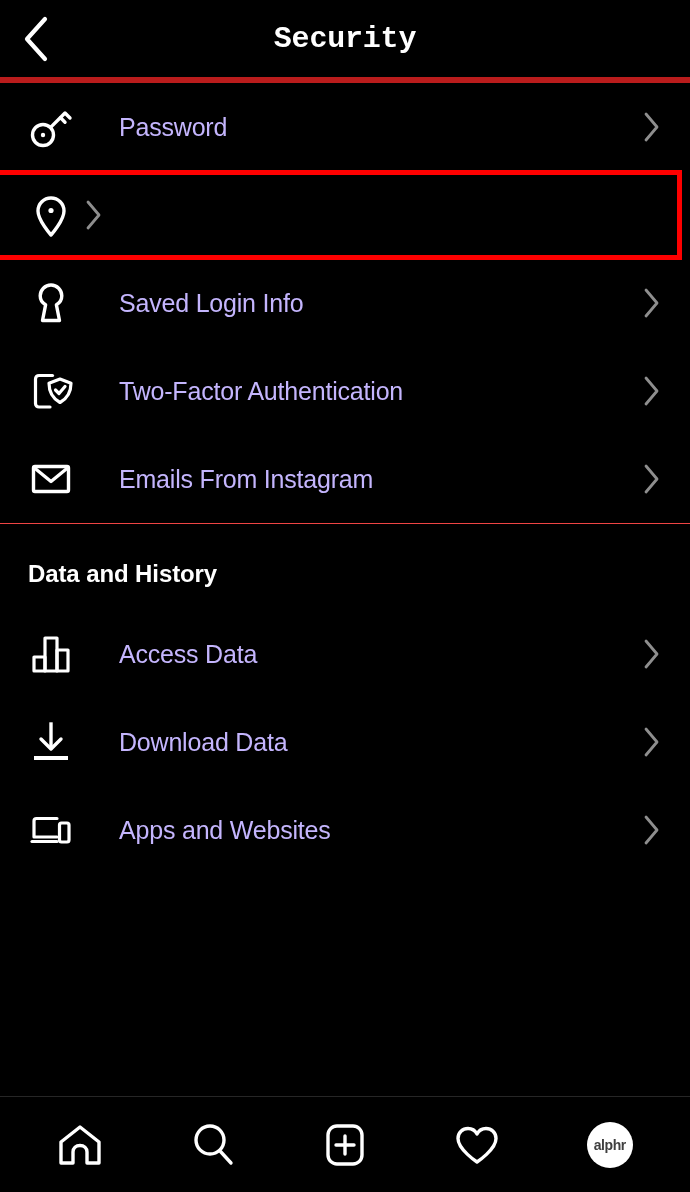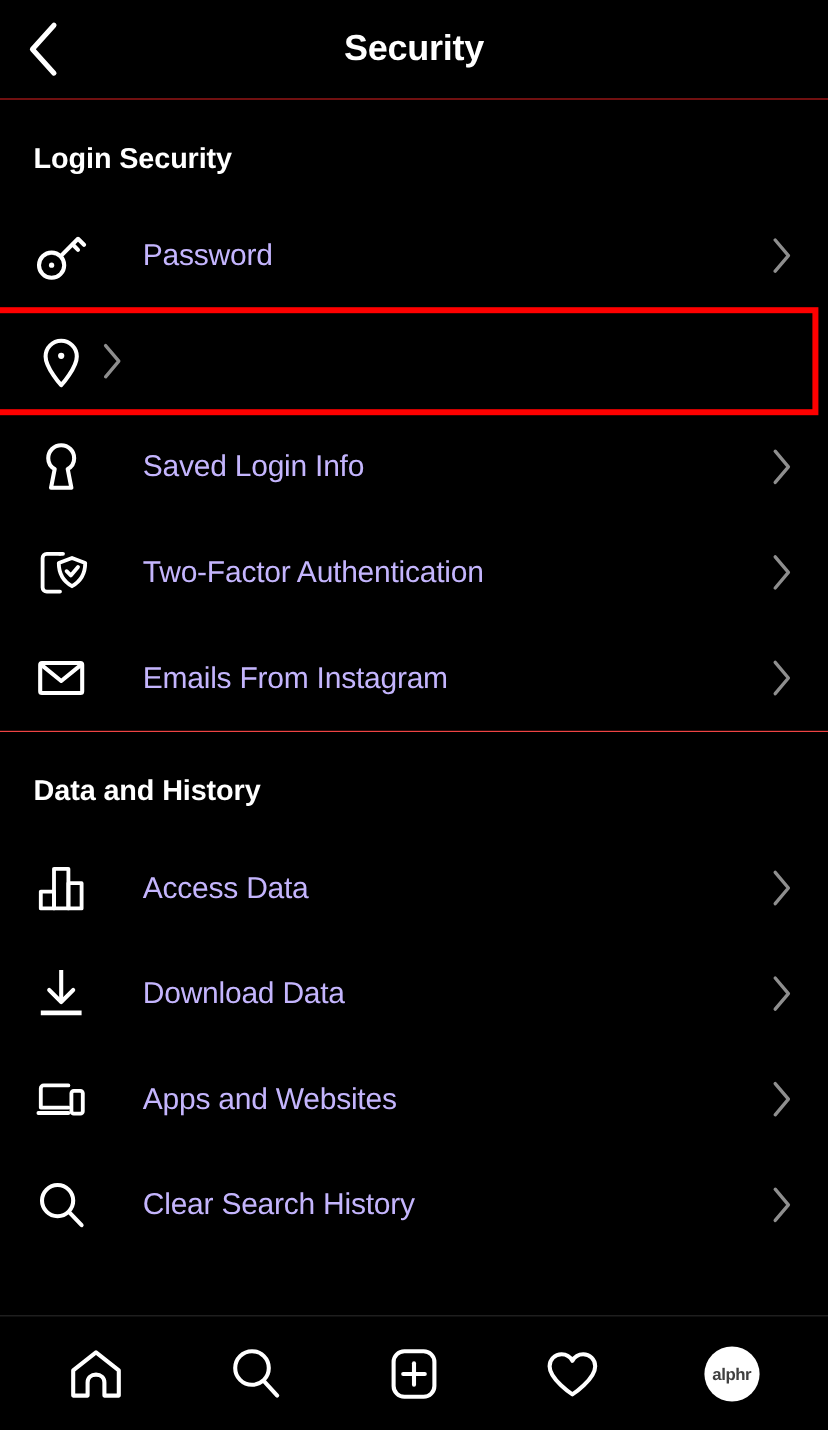--- a/index.html
+++ b/index.html
@@ -14,22 +14,22 @@
     width:690px; height:1192px;
     background:#000;
     display:flex; flex-direction:column;
   }
 
   
   .header {
     position:relative;
     height:83px;
     flex:0 0 83px;
-    border-bottom:1px solid #b91c1c;
-    display:flex; align-items:center;
+    border-bottom:6px solid #b91c1c;
+    display:flex; align-items:center;font-family:Liberation Mono, monospace;
   }
   .back-btn {
     position:absolute;
     left:10px; top:50%;
     transform:translateY(-50%);
     width:54px; height:54px;
     display:flex; align-items:center; justify-content:center;
     cursor:pointer;
   }
   .header-title {
@@ -131,21 +131,20 @@
           <polyline points="23,4 5,24 23,44"></polyline>
         </svg>
       </span>
     </div>
     <div class="header-title">Security</div>
   </div>
 
   <div class="body">
 
     <div class="section">
-      <div class="section-title">Login Security</div>
 
       <div class="row">
         <div class="row-icon">
           <svg width="48" height="48" viewBox="0 0 48 48" fill="none" stroke="#ffffff" stroke-width="3.4" stroke-linecap="round" stroke-linejoin="round">
             <circle cx="16" cy="32" r="10.5"></circle>
             <circle cx="16" cy="32" r="2.2" fill="#ffffff" stroke="none"></circle>
             <path d="M23.6 24.4 L38 10 L43 15"></path>
             <path d="M33.6 14.8 L38 19.2"></path>
           </svg>
         </div>
@@ -262,34 +261,20 @@
           </svg>
         </div>
         <div class="row-label">Apps and Websites</div>
         <div class="row-chevron">
           <svg width="20" height="32" viewBox="0 0 20 32" fill="none" stroke="#8e8e8e" stroke-width="2.8" stroke-linecap="round" stroke-linejoin="round">
             <polyline points="5,3 16,16 5,29"></polyline>
           </svg>
         </div>
       </div>
 
-      <div class="row">
-        <div class="row-icon">
-          <svg width="48" height="48" viewBox="0 0 48 48" fill="none" stroke="#ffffff" stroke-width="3.4" stroke-linecap="round" stroke-linejoin="round">
-            <circle cx="21" cy="20.5" r="13"></circle>
-            <line x1="30.8" y1="30.3" x2="41" y2="41"></line>
-          </svg>
-        </div>
-        <div class="row-label">Clear Search History</div>
-        <div class="row-chevron">
-          <svg width="20" height="32" viewBox="0 0 20 32" fill="none" stroke="#8e8e8e" stroke-width="2.8" stroke-linecap="round" stroke-linejoin="round">
-            <polyline points="5,3 16,16 5,29"></polyline>
-          </svg>
-        </div>
-      </div>
     </div>
   </div>
 
   <div class="bottomnav">
 
     <div class="nav-item">
       <span>
         <svg width="52" height="52" viewBox="0 0 52 52" fill="none" stroke="#ffffff" stroke-width="3.4" stroke-linecap="round" stroke-linejoin="round">
           <path d="M7 23 L26 8 L45 23 L45 44 L33 44 L33 33 C33 29 30 26.5 26 26.5 C22 26.5 19 29 19 33 L19 44 L7 44 Z"></path>
         </svg>

